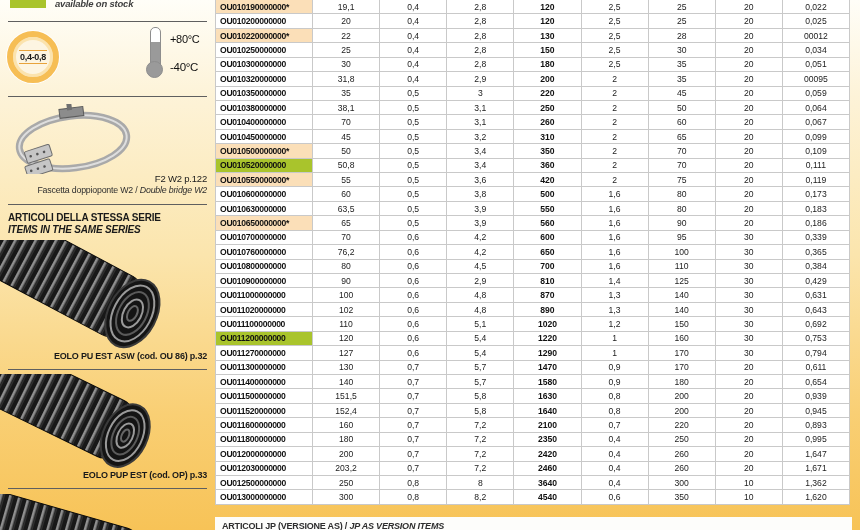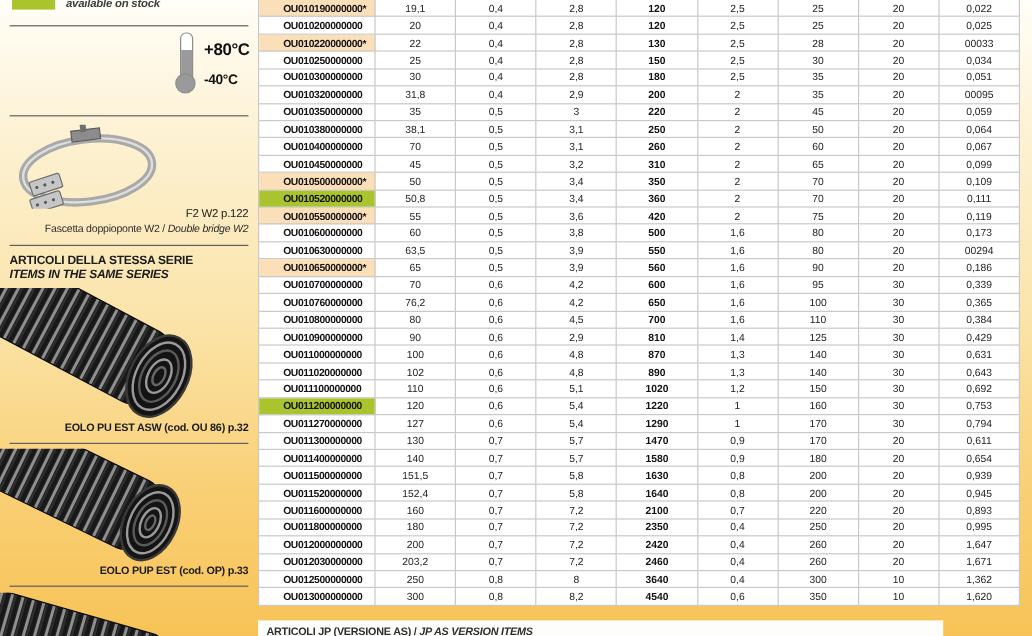--- a/index.html
+++ b/index.html
@@ -13,40 +13,40 @@
   .divider{position:absolute;left:8px;width:199px;height:0;border-top:1px solid #5f5f5f}
   .stock-swatch{position:absolute;left:10px;top:-3px;width:36px;height:11px;background:var(--green)}
   .stock-label{position:absolute;left:55px;top:-2px;font-size:9.5px;font-style:italic;font-weight:600;color:#3f3f3f;letter-spacing:-.2px}
   .badge{position:absolute;left:7px;top:31px;width:40px;height:40px;border-radius:50%;
     border:6px solid #f6be55;background:#fdf5e2;box-shadow:inset 0 0 0 3px #fbe3ae,0 0 0 1px #fff;
     display:flex;align-items:center;justify-content:center}
   .badge span{font-size:9px;font-weight:bold;color:#1a1a1a;border-top:1px solid #e8a33c;border-bottom:1px solid #e8a33c;padding:1px 1px;letter-spacing:-.3px}
   .thermo{position:absolute;left:146px;top:27px;width:18px;height:52px}
   .thermo .stem{position:absolute;left:4px;top:0;width:9px;height:40px;border:1.5px solid #8d8d8d;border-radius:5px 5px 0 0;background:linear-gradient(180deg,#fff 0 35%,#9a9a9a 35% 100%)}
   .thermo .bulb{position:absolute;left:0;top:34px;width:15px;height:15px;border:1.5px solid #8d8d8d;border-radius:50%;background:#9a9a9a}
-  .t-max{position:absolute;left:170px;top:33px;font-size:14px;font-weight:bold;color:#111;letter-spacing:-.3px}
-  .t-min{position:absolute;left:170px;top:61px;font-size:11.5px;font-weight:bold;color:#111;letter-spacing:-.3px}
+  .t-max{position:absolute;left:170px;top:33px;font-size:11px;font-weight:normal;color:#111;letter-spacing:-.3px}
+  .t-min{position:absolute;left:170px;top:61px;font-size:11.5px;font-weight:normal;color:#111;letter-spacing:-.3px}
   .clamp{position:absolute;left:8px;top:104px}
   .clamp-code{position:absolute;right:8px;top:173px;font-size:9.5px;font-weight:normal;color:#1a1a1a;text-align:left;letter-spacing:-.2px}
   .clamp-name{position:absolute;right:8px;top:185px;font-size:8.8px;color:#2e2e2e;text-align:center;letter-spacing:-.2px;white-space:nowrap}
   .clamp-name .en{font-style:italic}
   .series-it{position:absolute;left:8px;top:212px;font-size:10px;font-weight:bold;color:#1a1a1a;letter-spacing:-.2px}
   .series-en{position:absolute;left:8px;top:224px;font-size:10px;font-weight:bold;font-style:italic;color:#1a1a1a;letter-spacing:-.2px}
   .hose{position:absolute;overflow:hidden}
   .hose-label{position:absolute;right:8px;font-size:9px;font-weight:bold;color:#1a1a1a;text-align:right;letter-spacing:-.2px;white-space:nowrap}
   
   .table-wrap{position:absolute;left:215px;top:0;width:634px;height:505px;background:#fff;border-left:1px solid #c9c9c9;display:flex;flex-direction:column}
   .trow{flex:1;display:grid;grid-template-columns:97px repeat(8,1fr)}
   .cell{border-right:1px solid #c9c9c9;border-bottom:1px solid #c9c9c9;display:flex;align-items:center;justify-content:center;font-size:8.6px;color:#222;overflow:hidden;white-space:nowrap}
-  .cell.code{justify-content:flex-start;padding-left:20px;font-weight:bold;color:#111;letter-spacing:-.3px}
+  .cell.code{justify-content:flex-start;padding-left:4px;font-weight:bold;color:#111;letter-spacing:-.3px}
   .cell.b{font-weight:bold;color:#111}
   .cell.hl-peach{background:var(--peach)}
   .cell.hl-green{background:var(--green)}
   
-  .jp-bar{position:absolute;left:215px;top:517px;width:571px;height:13px;background:#fdfdfb;display:flex;align-items:flex-start;padding:4px 0 0 7px;box-sizing:border-box}
+  .jp-bar{position:absolute;left:215px;top:517px;width:637px;height:13px;background:#fdfdfb;display:flex;align-items:flex-start;padding:4px 0 0 7px;box-sizing:border-box}
   .jp-bar .txt{font-size:9px;font-weight:bold;color:#2e2e2e;letter-spacing:-.2px;white-space:nowrap}
   .jp-bar .en{font-style:italic}
 </style>
 </head>
 <body>
 
 <svg width="0" height="0" style="position:absolute" aria-hidden="true">
   <defs>
     <pattern id="corr" width="9" height="12" patternUnits="userSpaceOnUse">
       <rect width="9" height="12" fill="#181818"></rect>
@@ -55,20 +55,23 @@
     </pattern>
   </defs>
 </svg>
 
 <aside class="sidebar">
 
   <div class="stock-swatch"></div>
   <div class="stock-label">available on stock</div>
   <div class="divider" style="top:21px"></div>
 
+  <div class="badge">
+    <span>0,4-0,8</span>
+  </div>
   <div class="thermo">
     <div class="stem"></div>
     <div class="bulb"></div>
   </div>
   <div class="t-max">+80°C</div>
   <div class="t-min">-40°C</div>
   <div class="divider" style="top:96px"></div>
 
   <svg class="clamp" width="135" height="70" viewBox="0 0 135 70">
     <g transform="rotate(-7 65 38)">
@@ -157,21 +160,21 @@
     </div>
     <div class="trow">
       <div class="cell code hl-peach">OU010220000000*</div>
       <div class="cell num">22</div>
       <div class="cell num">0,4</div>
       <div class="cell num">2,8</div>
       <div class="cell num b">130</div>
       <div class="cell num">2,5</div>
       <div class="cell num">28</div>
       <div class="cell num">20</div>
-      <div class="cell num">00033</div>
+      <div class="cell num">00012</div>
     </div>
     <div class="trow">
       <div class="cell code">OU010250000000</div>
       <div class="cell num">25</div>
       <div class="cell num">0,4</div>
       <div class="cell num">2,8</div>
       <div class="cell num b">150</div>
       <div class="cell num">2,5</div>
       <div class="cell num">30</div>
       <div class="cell num">20</div>
@@ -289,21 +292,21 @@
     </div>
     <div class="trow">
       <div class="cell code">OU010630000000</div>
       <div class="cell num">63,5</div>
       <div class="cell num">0,5</div>
       <div class="cell num">3,9</div>
       <div class="cell num b">550</div>
       <div class="cell num">1,6</div>
       <div class="cell num">80</div>
       <div class="cell num">20</div>
-      <div class="cell num">00294</div>
+      <div class="cell num">0,183</div>
     </div>
     <div class="trow">
       <div class="cell code hl-peach">OU010650000000*</div>
       <div class="cell num">65</div>
       <div class="cell num">0,5</div>
       <div class="cell num">3,9</div>
       <div class="cell num b">560</div>
       <div class="cell num">1,6</div>
       <div class="cell num">90</div>
       <div class="cell num">20</div>

